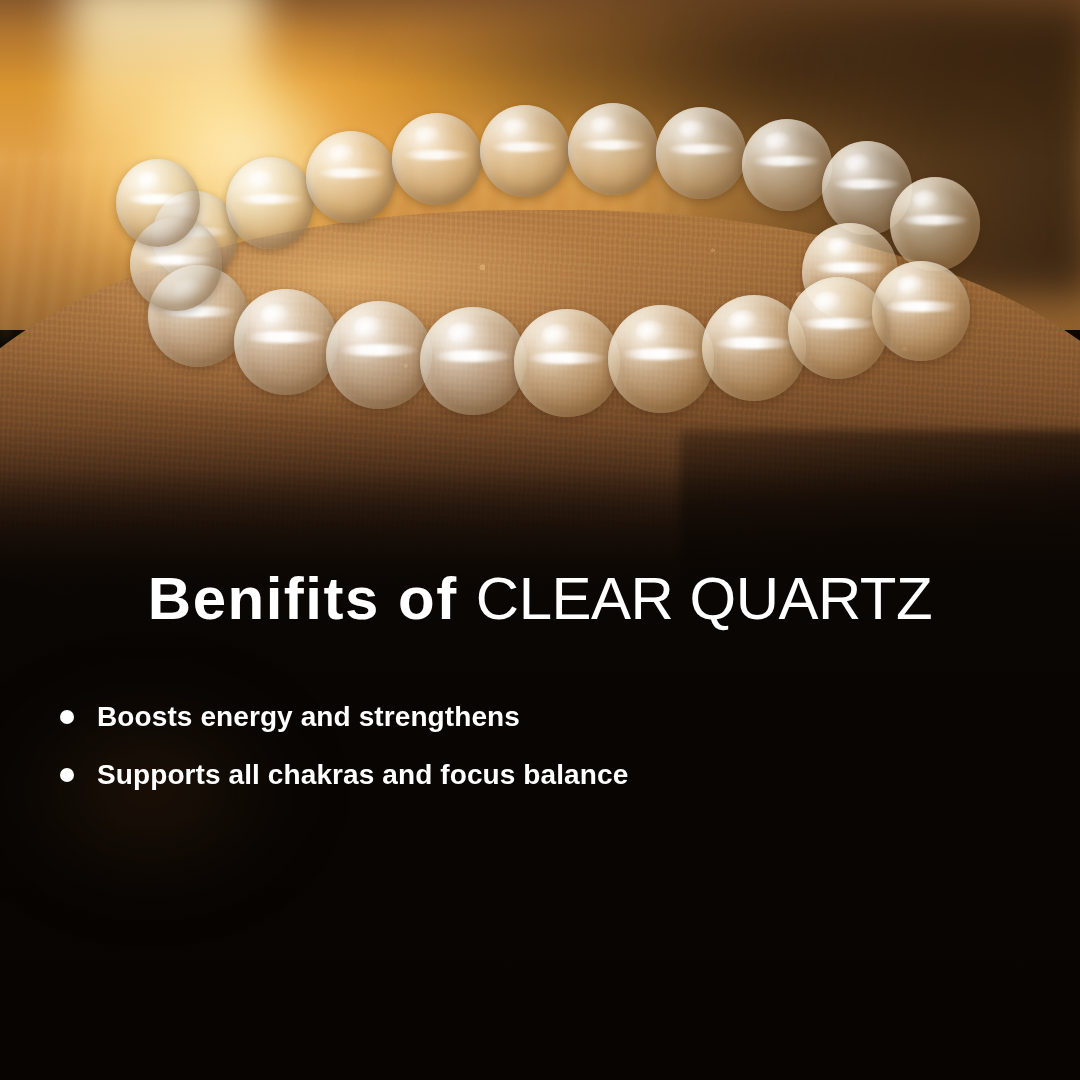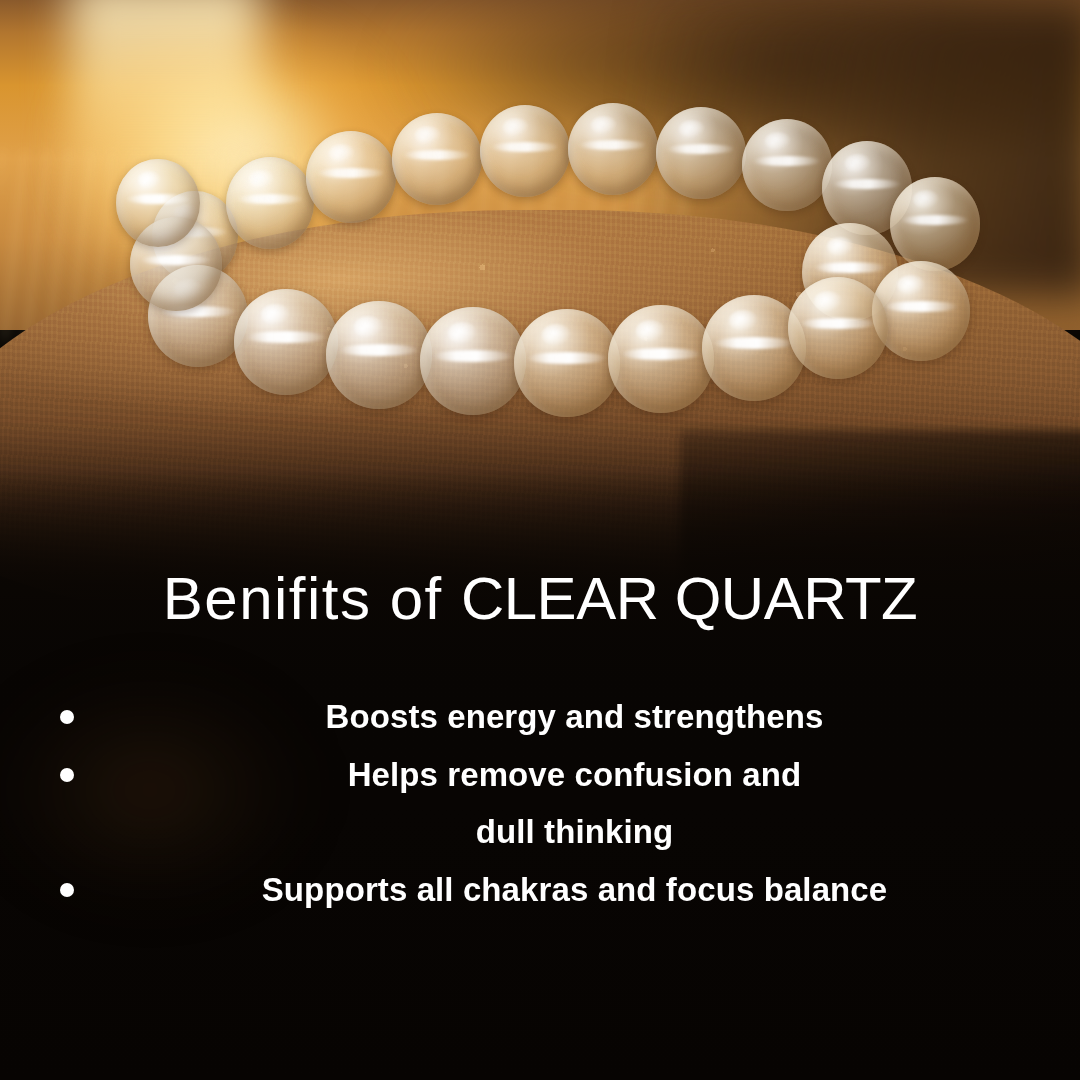--- a/index.html
+++ b/index.html
@@ -147,42 +147,41 @@
   .heading{
     position:absolute;left:0;top:567px;width:1080px;
     text-align:center;
     white-space:nowrap;
     color:#ffffff;
     font-size:60px;
     line-height:64px;
     letter-spacing:.4px;
   }
   .heading .light{
-    font-weight:400;
+    font-weight:700;
     letter-spacing:1.5px;
   }
   .heading .bold{
     font-weight:400;
     letter-spacing:-0.5px;
   }
 
   .bullets{
     position:absolute;left:52px;top:688px;width:1000px;
   }
   .bullet-item{
     position:relative;
     display:block;
     padding-left:45px;
     color:#ffffff;
-    font-size:33px;
+    font-size:28px;
     font-weight:700;
     line-height:57px;
     letter-spacing:.1px;
     margin:0 0 1px 0;
-    text-align:center;
   }
   .bullet-dot{
     position:absolute;left:8px;top:22px;
     width:14px;height:14px;border-radius:50%;
     background:#ffffff;
   }
   .bullet-text{display:block;}
 </style>
 </head>
 <body>
@@ -238,25 +237,20 @@
 
   <div class="heading"><span class="light">Benifits of </span><span class="bold">CLEAR QUARTZ</span></div>
 
   <div class="bullets">
 
     <div class="bullet-item">
       <span class="bullet-dot"></span>
       <span class="bullet-text">Boosts energy and strengthens</span>
     </div>
 
-    <div class="bullet-item">
-      <span class="bullet-dot"></span>
-      <span class="bullet-text">Helps remove confusion and</span>
-      <span class="bullet-text">dull thinking</span>
-    </div>
 
 
     <div class="bullet-item">
       <span class="bullet-dot"></span>
       <span class="bullet-text">Supports all chakras and focus balance</span>
     </div>
 
   </div>
 
 </div>

